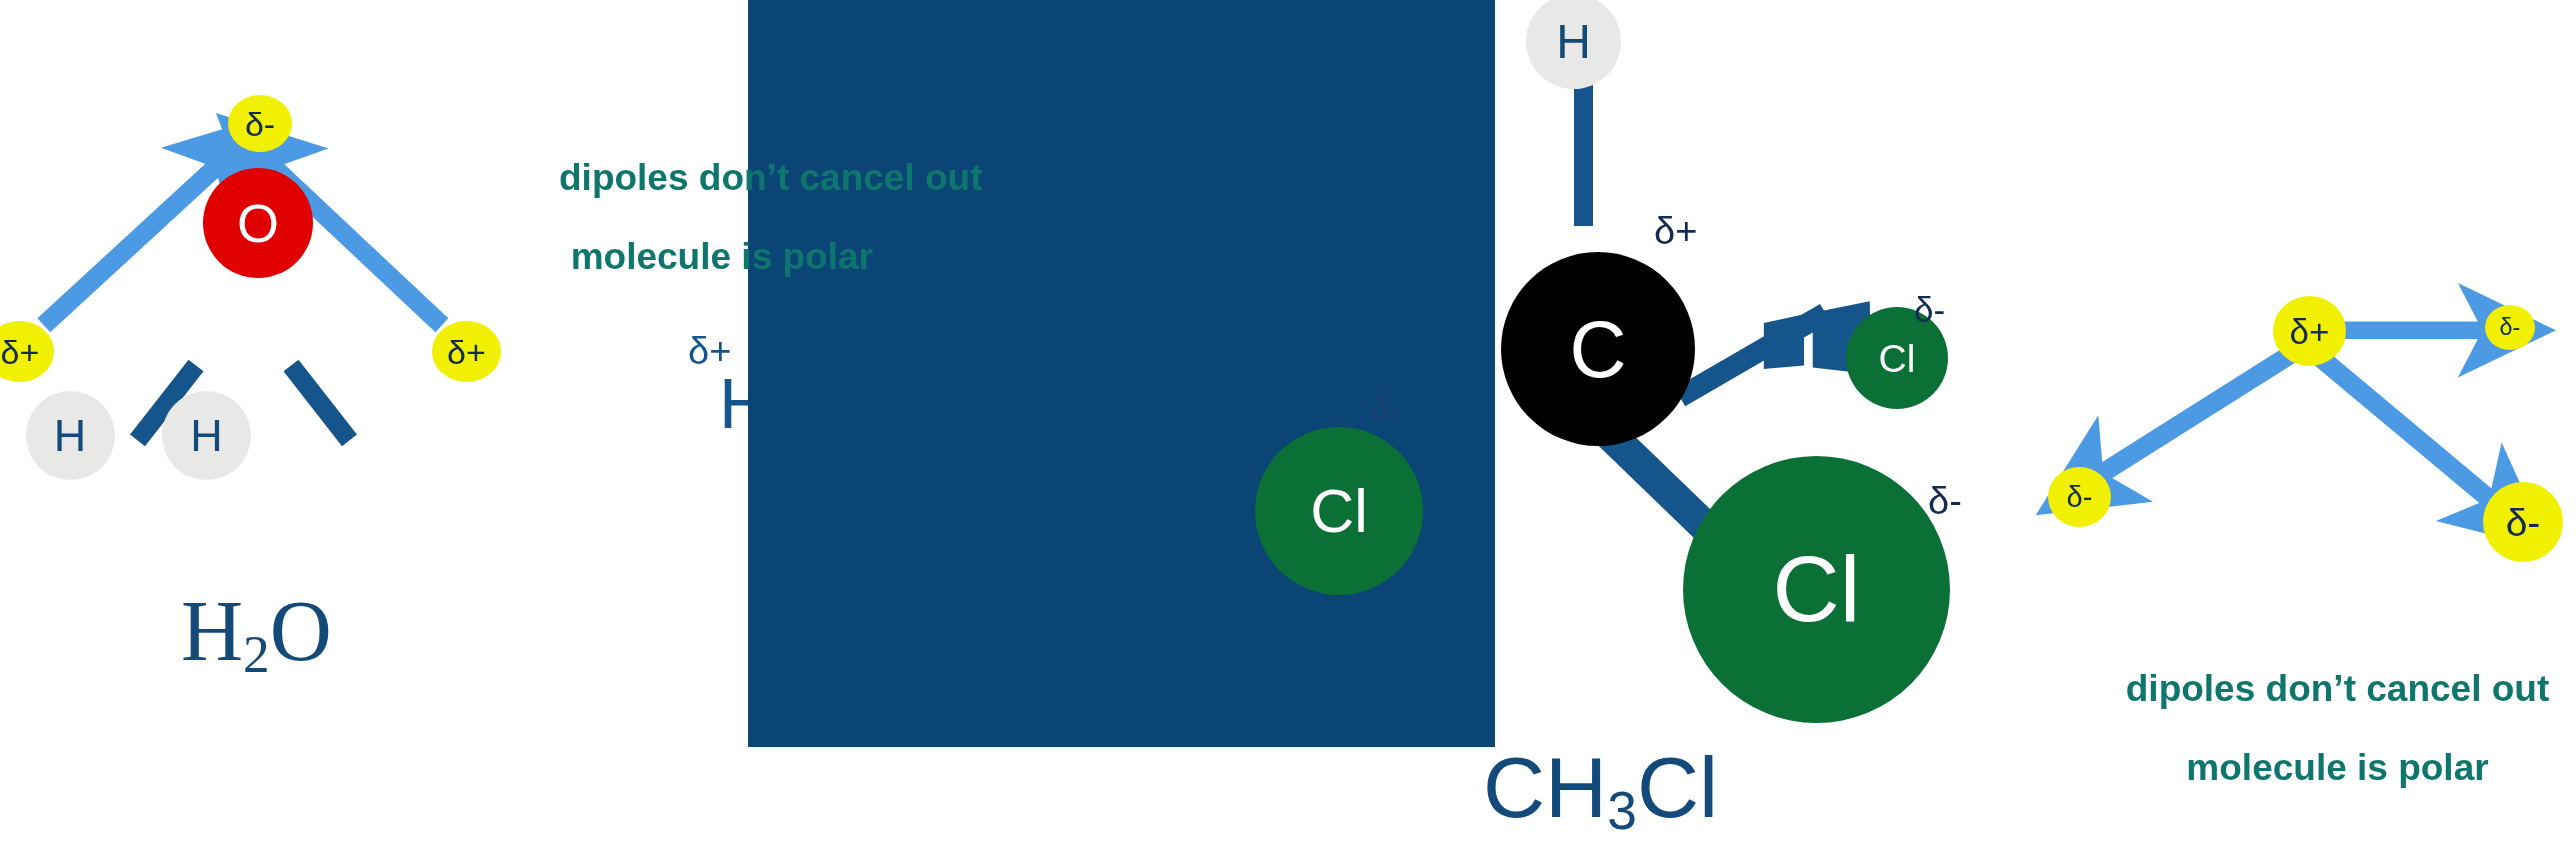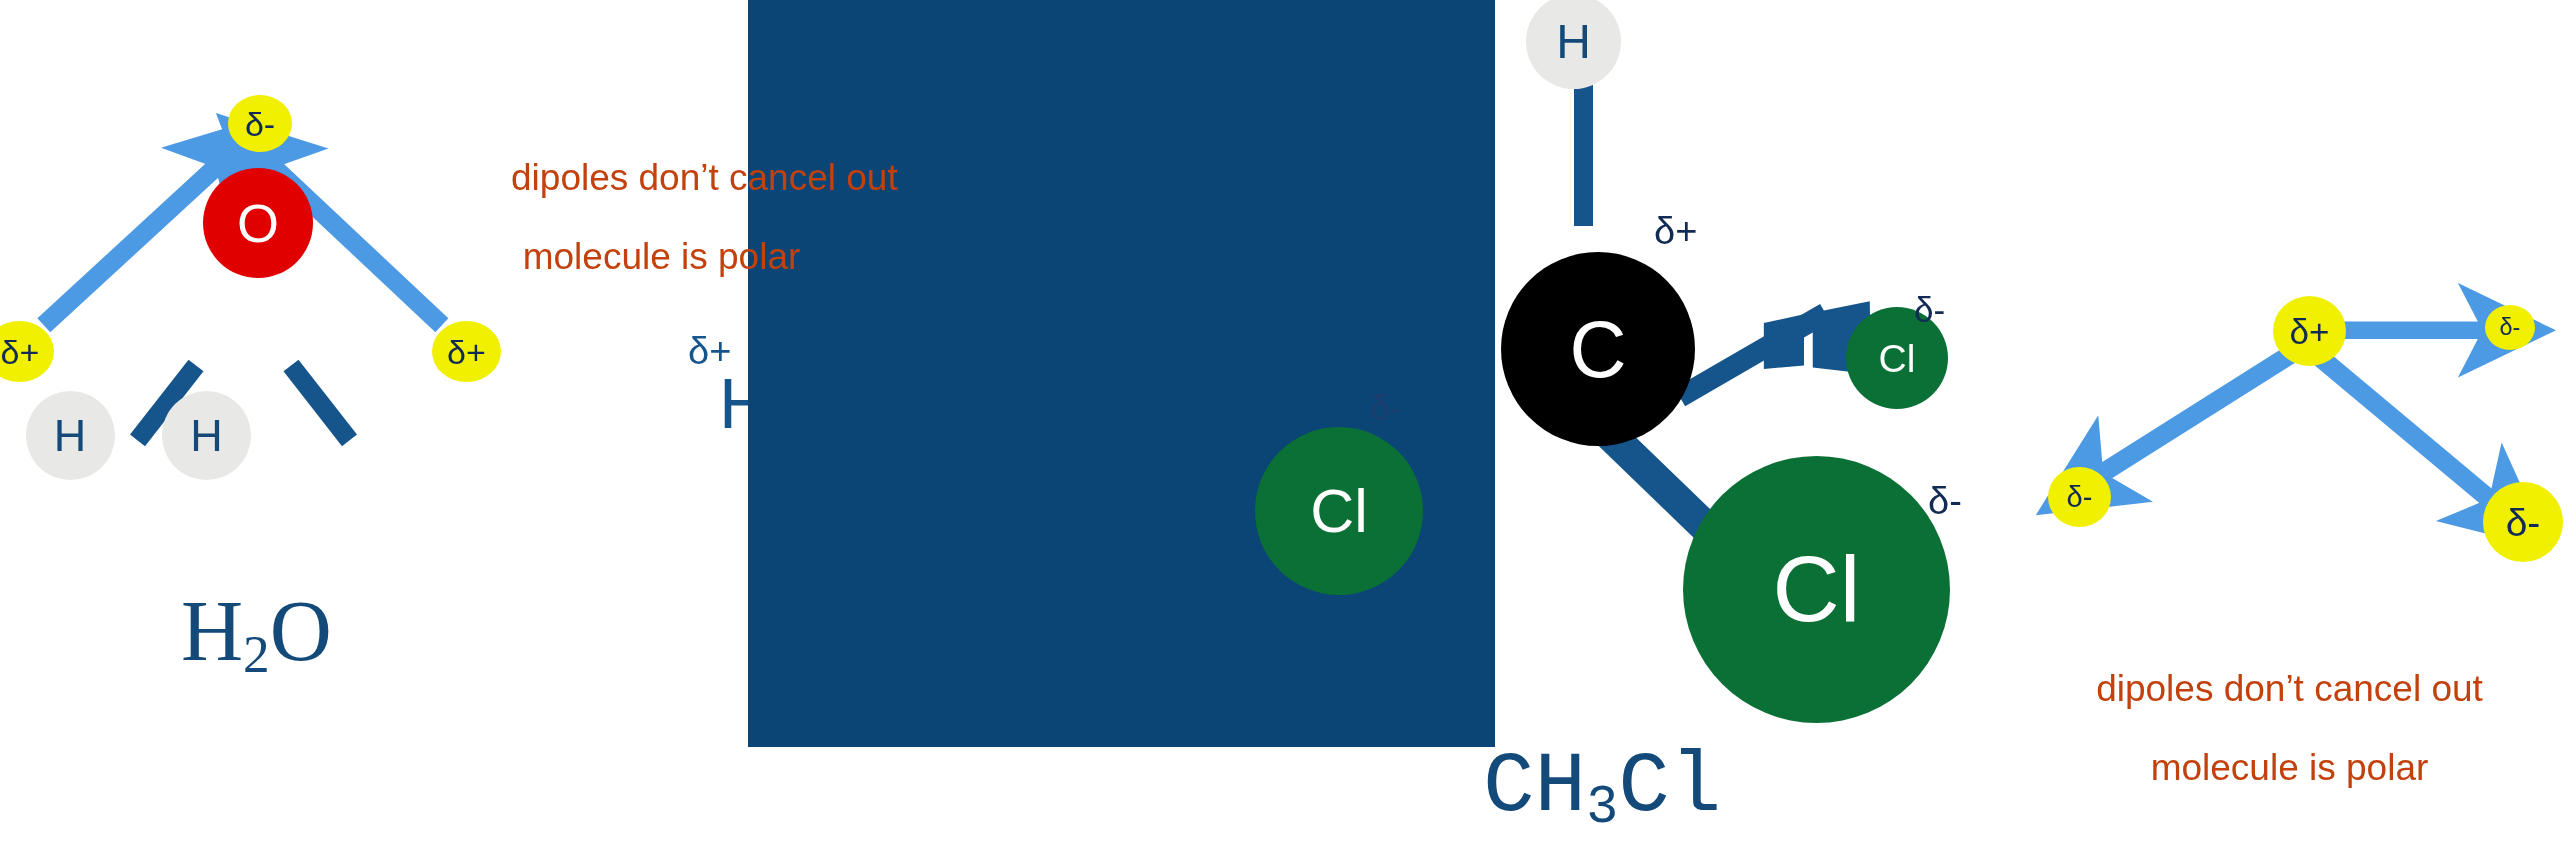--- a/index.html
+++ b/index.html
@@ -26,22 +26,22 @@
     display:flex;align-items:center;justify-content:center;
     color:#112b54;font-weight:400;line-height:1;user-select:none;
     white-space:nowrap;
   }
   .delta.oval{
     background:#f0f000;border-radius:50%;
   }
   .delta.bare{background:transparent;}
   .bond{position:absolute;background:#15558c;transform-origin:0 50%;}
   .caption{
-    position:absolute;color:#c2410c;font-weight:400;
-    line-height:1.06;text-align:center;white-space:pre-line;user-select:none;
+    position:absolute;color:#0f766e;font-weight:700;
+    line-height:1.06;text-align:center;white-space:pre-line;user-select:none;margin-left:48px;
   }
   .formula{
     position:absolute;color:#134a7a;line-height:1;user-select:none;white-space:nowrap;
   }
   .formula sub{font-size:.62em;vertical-align:-0.22em;}
   .cover{position:absolute;background:#0a4576;}
   .svg-layer{position:absolute;left:0;top:0;width:2576px;height:863px;pointer-events:none;}
   .hidden-delta{color:#1b3e6e;}
 </style>
 </head>
@@ -164,21 +164,21 @@
     <div class="delta bare" style="left:1370px;top:390px;font-size:35px;color:#1b3e6e;">
       <span>δ-</span>
     </div>
     <div class="delta bare" style="left:1914px;top:292px;font-size:35px;">
       <span>δ-</span>
     </div>
     <div class="delta bare" style="left:1928px;top:482px;font-size:38px;">
       <span>δ-</span>
     </div>
 
-    <div class="formula" style="left:1483px;top:744px;font-size:86px;font-family:Liberation Mono, monospace;">
+    <div class="formula" style="left:1483px;top:744px;font-size:86px;">
       <span>CH</span><sub>3</sub><span>Cl</span>
     </div>
   </div>
 
   <div>
 
     <div class="delta oval" style="left:2273px;top:296px;width:73px;height:70px;font-size:35px;">
       <span>δ+</span>
     </div>
 

